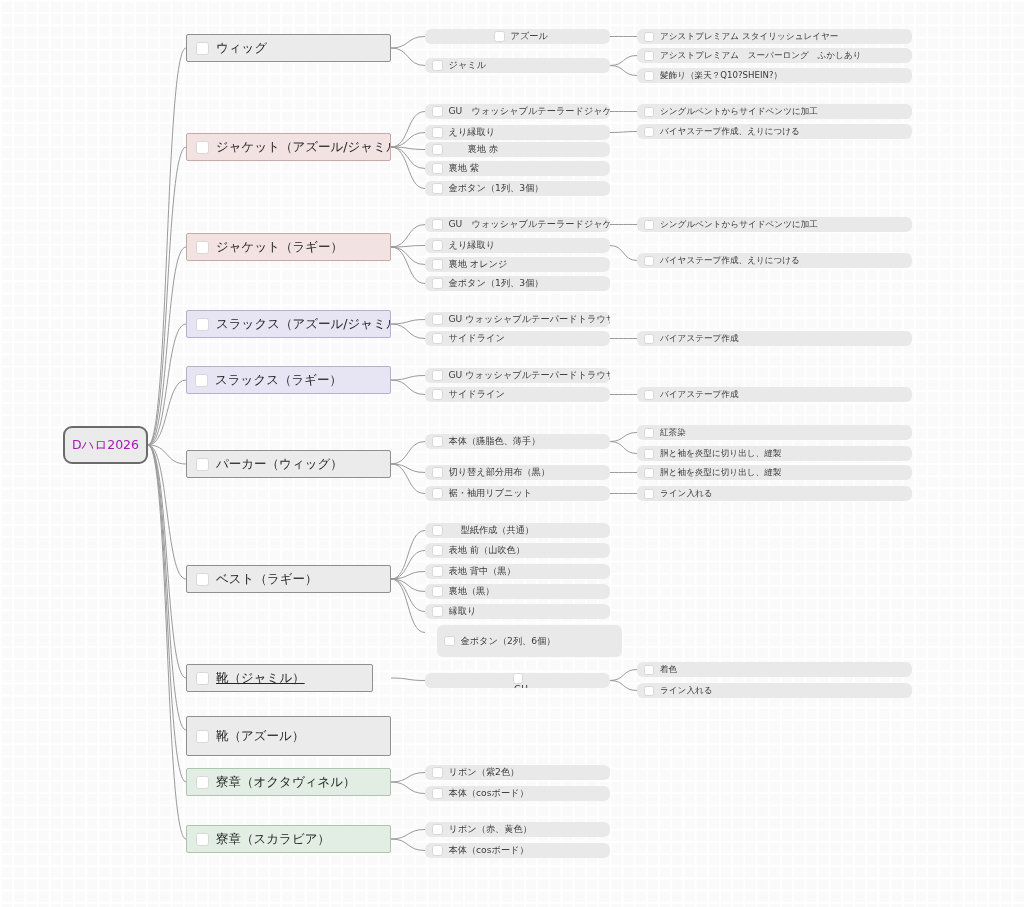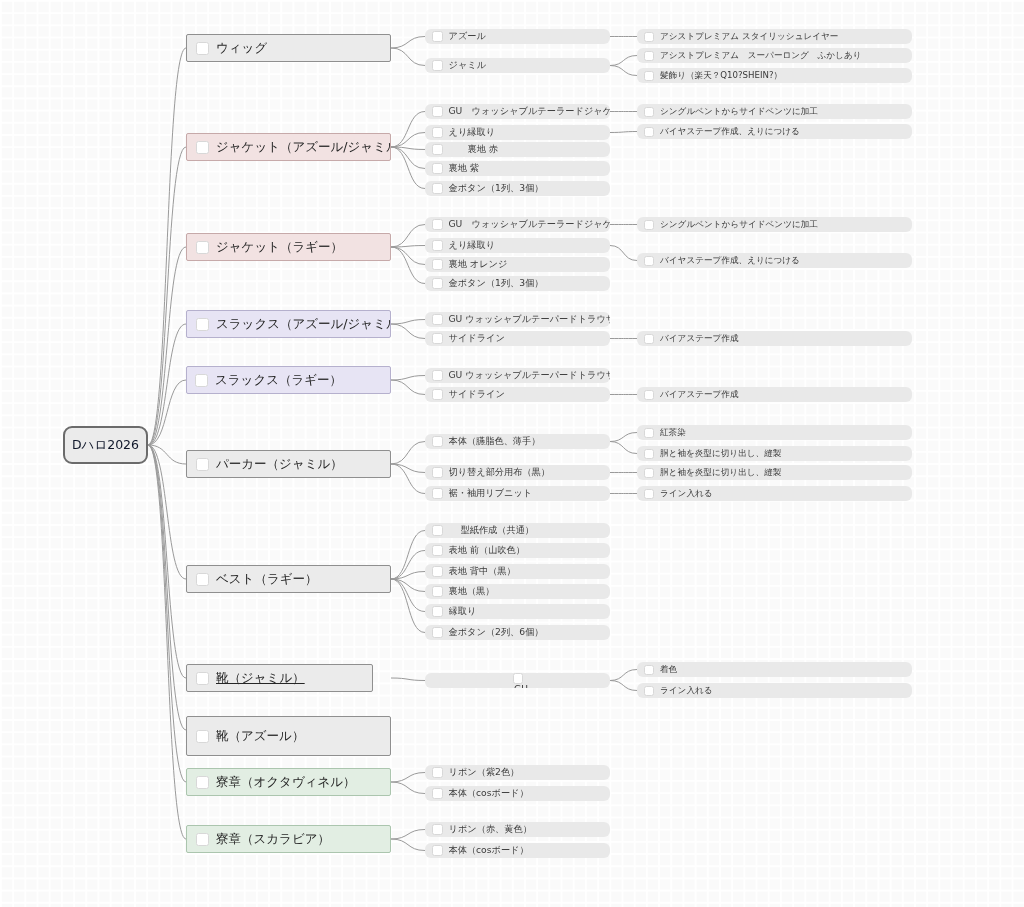--- a/index.html
+++ b/index.html
@@ -14,21 +14,21 @@
     font-family:"DejaVu Sans","Liberation Sans",sans-serif;
     overflow:hidden;
     position:relative;
   }
   #canvas{position:absolute;left:0;top:0;width:1024px;height:907px;}
   #edges{position:absolute;left:0;top:0;width:1024px;height:907px;pointer-events:none;}
   .node{position:absolute;box-sizing:border-box;display:flex;align-items:center;}
   
   .n-root{
     background:#ebebeb;border:2px solid #6b6b6b;border-radius:9px;
-    color:#0f172a;font-size:12.5px;justify-content:center;
+    color:#a21caf;font-size:12.5px;justify-content:center;
   }
   
   .n1{
     border:1.4px solid #8f8f8f;border-radius:2px;background:#ebebeb;
     padding-left:9px;color:#262626;font-size:12.5px;
   }
   .n1.pink{background:#f2e2e2;border-color:#c6a9a9;}
   .n1.purple{background:#e7e4f4;border-color:#b5b0cd;}
   .n1.green{background:#e2eee3;border-color:#abc5ae;}
   
@@ -111,21 +111,21 @@
       <path d="M 391 839 C 409.7 839, 406.3 829.5, 425 829.5" fill="none" stroke="#9a9a9a" stroke-width="1"></path>
       <path d="M 391 839 C 409.7 839, 406.3 850.5, 425 850.5" fill="none" stroke="#9a9a9a" stroke-width="1"></path>
     </svg>
 <div class="node n-root" style="left: 63px; top: 426px; width: 85px; height: 38px;">
       <span class="lbl">Dハロ2026</span>
     </div>
     <div class="node n1" style="left: 186px; top: 34px; width: 205px; height: 28px;">
       <span class="cb"></span>
       <span class="lbl">ウィッグ</span>
     </div>
-    <div class="node n2" style="left: 425px; top: 29px; width: 185px; height: 15px;">
+    <div class="node n2" style="left: 425px; top: 29px; width: 185px; height: 15px; justify-content: center;">
       <span class="cb"></span>
       <span class="lbl">アズール</span>
     </div>
     <div class="node n3" style="left: 637px; top: 29px; width: 275px; height: 15px;">
       <span class="cb"></span>
       <span class="lbl">アシストプレミアム スタイリッシュレイヤー</span>
     </div>
     <div class="node n2" style="left: 425px; top: 58px; width: 185px; height: 15px;">
       <span class="cb"></span>
       <span class="lbl">ジャミル</span>
@@ -225,21 +225,21 @@
     <div class="node n2" style="left: 425px; top: 387px; width: 185px; height: 15px;">
       <span class="cb"></span>
       <span class="lbl">サイドライン</span>
     </div>
     <div class="node n3" style="left: 637px; top: 387px; width: 275px; height: 15px;">
       <span class="cb"></span>
       <span class="lbl">バイアステープ作成</span>
     </div>
     <div class="node n1" style="left: 186px; top: 450px; width: 205px; height: 28px;">
       <span class="cb"></span>
-      <span class="lbl">パーカー（ジャミル）</span>
+      <span class="lbl">パーカー（ウィッグ）</span>
     </div>
     <div class="node n2" style="left: 425px; top: 434px; width: 185px; height: 15px;">
       <span class="cb"></span>
       <span class="lbl">本体（臙脂色、薄手）</span>
     </div>
     <div class="node n3" style="left: 637px; top: 425px; width: 275px; height: 15px;">
       <span class="cb"></span>
       <span class="lbl">紅茶染</span>
     </div>
     <div class="node n3" style="left: 637px; top: 446px; width: 275px; height: 15px;">
@@ -279,21 +279,21 @@
       <span class="lbl">表地 背中（黒）</span>
     </div>
     <div class="node n2" style="left: 425px; top: 584px; width: 185px; height: 15px;">
       <span class="cb"></span>
       <span class="lbl">裏地（黒）</span>
     </div>
     <div class="node n2" style="left: 425px; top: 604px; width: 185px; height: 15px;">
       <span class="cb"></span>
       <span class="lbl">縁取り</span>
     </div>
-    <div class="node n2" style="left: 425px; top: 625px; width: 185px; height: 15px;">
+    <div class="node n2" style="left: 437px; top: 625px; width: 185px; height: 32px;">
       <span class="cb"></span>
       <span class="lbl">金ボタン（2列、6個）</span>
     </div>
     <div class="node n1" style="left: 186px; top: 664px; width: 187px; height: 28px; text-decoration: underline;">
       <span class="cb"></span>
       <span class="lbl">靴（ジャミル）</span>
     </div>
     <div class="node n2" style="left: 425px; top: 673px; width: 185px; height: 15px; flex-direction: column;">
       <span class="cb"></span>
       <span class="lbl">GU</span>

